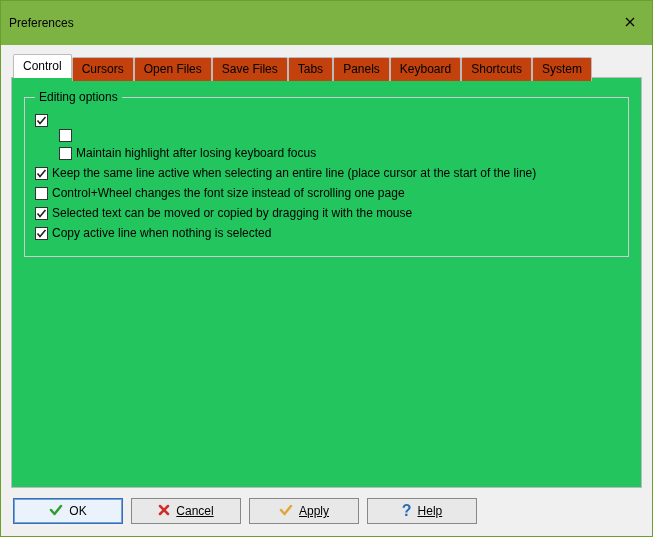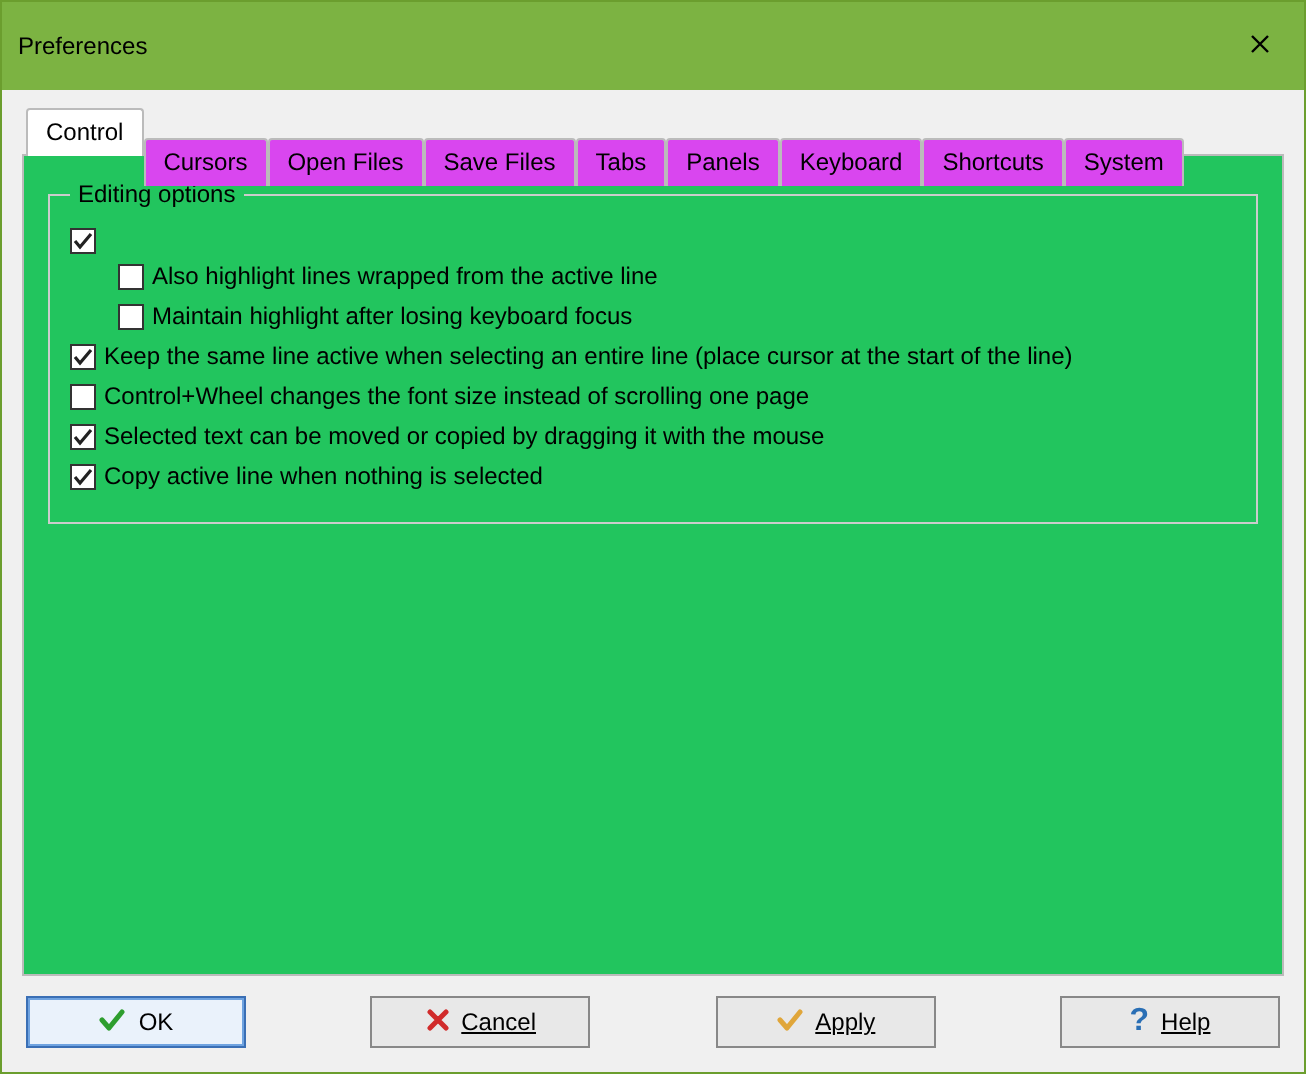--- a/index.html
+++ b/index.html
@@ -46,27 +46,27 @@
   }
   .tabstrip {
     display: flex;
     border-bottom: 1px solid #bbb;
     padding-left: 2px;
   }
   .tab {
     padding: 4px 9px 5px 9px;
     border: 1px solid #bbb;
     border-bottom: none;
-    background: #d946ef;
+    background: #c2410c;
     margin-right: 0px;
     border-top-left-radius: 2px;
     border-top-right-radius: 2px;
     cursor: pointer;
     position: relative;
-    top: 16px;
+    top: 4px;
     font-size: 12px;
   }
   .tab.active {
     background: #fff;
     border-top: 1px solid #bbb;
     top: 1px;
     padding-top: 4px;
     padding-bottom: 5px;
     z-index: 2;
   }
@@ -104,21 +104,21 @@
     justify-content: center;
     margin-right: 4px;
     cursor: pointer;
     flex-shrink: 0;
   }
   .checkbox svg { width: 11px; height: 11px; display: none; }
   .checkbox.checked svg { display: block; }
   .check-label { cursor: pointer; }
   .button-row {
     display: flex;
-    justify-content: space-between;
+    justify-content: flex-start;
     gap: 8px;
     padding: 10px 12px 12px 12px;
     background: #f0f0f0;
   }
   .btn {
     width: 110px;
     height: 26px;
     border: 1px solid #888;
     background: #e8e8e8;
     display: flex;
@@ -172,21 +172,20 @@
             <svg viewBox="0 0 11 11">
                 <path d="M1.5 5.5 L4 8.5 L9.5 2" stroke="#222" stroke-width="1.6" fill="none"></path>
               </svg>
           </span>
         </div>
 
         <div class="check-row indent1">
           <span class="checkbox">
             
           </span>
-          <span class="check-label">Also highlight lines wrapped from the active line</span>
         </div>
 
         <div class="check-row indent1">
           <span class="checkbox">
             
           </span>
           <span class="check-label">Maintain highlight after losing keyboard focus</span>
         </div>
 
         <div class="check-row">

